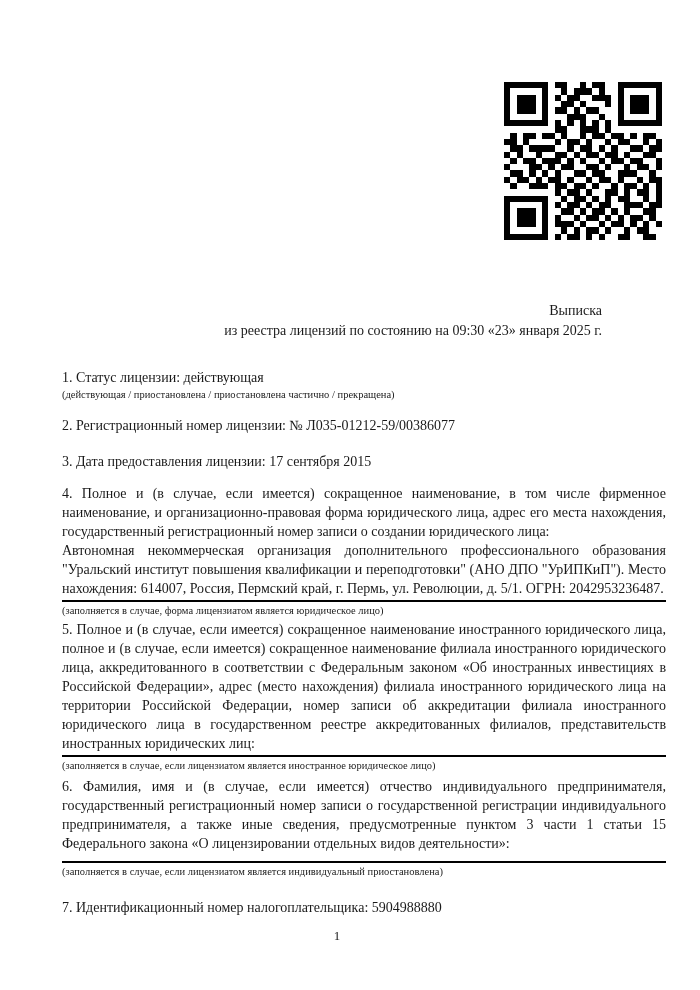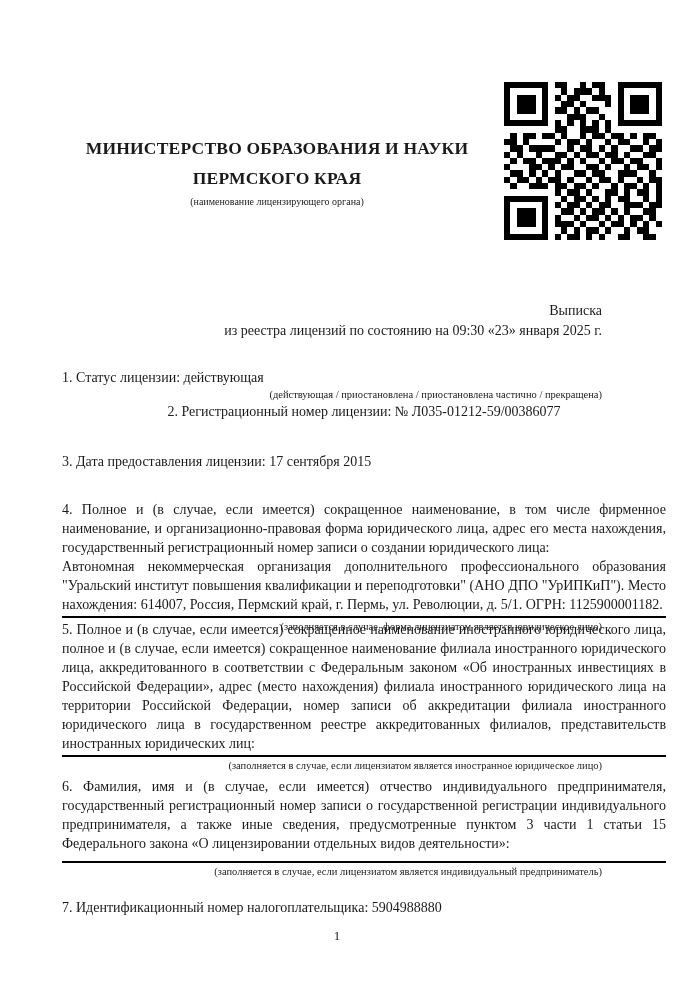--- a/index.html
+++ b/index.html
@@ -54,40 +54,40 @@
     left: 62px;
     top: 301px;
     width: 540px;
     text-align: right;
     line-height: 19.5px;
   }
 
   
   .section { left: 62px; width: 604px; line-height: 19px; }
   .s1 { top: 368px; }
-  .s2 { top: 402px; text-align: center; }
+  .s2 { top: 416px; }
   .s3 { top: 452px; }
-  .s4 { top: 500px; }
+  .s4 { top: 484px; }
   .s5 { top: 620px; }
   .s6 { top: 777px; }
   .s7 { top: 898px; }
 
   .para { text-align: justify; }
   .line { white-space: nowrap; }
 
   .rule {
     border-top: 2px solid #000000;
     height: 0;
     margin-top: 2px;
   }
   .rule-gap { margin-top: 8px; }
 
   .note {
     width: 540px;
-    text-align: right;
+    text-align: left;
     font-size: 10.5px;
     line-height: 13px;
     margin-top: 2px;
     color: #222222;
   }
   .note-s1 { margin-top: 1px; }
 
   .page-number {
     left: 62px;
     top: 928px;
@@ -435,25 +435,20 @@
         <rect x="11" y="24" width="1" height="1"></rect>
         <rect x="13" y="24" width="1" height="1"></rect>
         <rect x="15" y="24" width="1" height="1"></rect>
         <rect x="18" y="24" width="1" height="1"></rect>
         <rect x="19" y="24" width="1" height="1"></rect>
         <rect x="22" y="24" width="1" height="1"></rect>
         <rect x="23" y="24" width="1" height="1"></rect>
       </svg>
   </div>
 
-  <div class="abs header-block">
-    <div class="authority-line">МИНИСТЕРСТВО ОБРАЗОВАНИЯ И НАУКИ</div>
-    <div class="authority-line">ПЕРМСКОГО КРАЯ</div>
-    <div class="authority-caption">(наименование лицензирующего органа)</div>
-  </div>
 
   <div class="abs title-block">
     <div>Выписка</div>
     <div>из реестра лицензий по состоянию на 09:30 «23» января 2025 г.</div>
   </div>
 
   <div class="abs section s1">
     <div class="line">1. Статус лицензии: действующая</div>
     <div class="note note-s1">(действующая / приостановлена / приостановлена частично / прекращена)</div>
   </div>
@@ -461,35 +456,35 @@
   <div class="abs section s2">
     <div class="line">2. Регистрационный номер лицензии: № Л035-01212-59/00386077</div>
   </div>
 
   <div class="abs section s3">
     <div class="line">3. Дата предоставления лицензии: 17 сентября 2015</div>
   </div>
 
   <div class="abs section s4">
     <div class="para">4. Полное и (в случае, если имеется) сокращенное наименование, в том числе фирменное наименование, и организационно-правовая форма юридического лица, адрес его места нахождения, государственный регистрационный номер записи о создании юридического лица:</div>
-    <div class="para">Автономная некоммерческая организация дополнительного профессионального образования "Уральский институт повышения квалификации и переподготовки" (АНО ДПО "УрИПКиП"). Место нахождения: 614007, Россия, Пермский край, г. Пермь, ул. Революции, д. 5/1. ОГРН: 1125900001182.</div>
+    <div class="para">Автономная некоммерческая организация дополнительного профессионального образования "Уральский институт повышения квалификации и переподготовки" (АНО ДПО "УрИПКиП"). Место нахождения: 614007, Россия, Пермский край, г. Пермь, ул. Революции, д. 5/1. ОГРН: 2042953236487.</div>
     <div class="rule"></div>
     <div class="note">(заполняется в случае, форма лицензиатом является юридическое лицо)</div>
   </div>
 
   <div class="abs section s5">
     <div class="para">5. Полное и (в случае, если имеется) сокращенное наименование иностранного юридического лица, полное и (в случае, если имеется) сокращенное наименование филиала иностранного юридического лица, аккредитованного в соответствии с Федеральным законом «Об иностранных инвестициях в Российской Федерации», адрес (место нахождения) филиала иностранного юридического лица на территории Российской Федерации, номер записи об аккредитации филиала иностранного юридического лица в государственном реестре аккредитованных филиалов, представительств иностранных юридических лиц:</div>
     <div class="rule"></div>
     <div class="note">(заполняется в случае, если лицензиатом является иностранное юридическое лицо)</div>
   </div>
 
   <div class="abs section s6">
     <div class="para">6. Фамилия, имя и (в случае, если имеется) отчество индивидуального предпринимателя, государственный регистрационный номер записи о государственной регистрации индивидуального предпринимателя, а также иные сведения, предусмотренные пунктом 3 части 1 статьи 15 Федерального закона «О лицензировании отдельных видов деятельности»:</div>
     <div class="rule rule-gap"></div>
-    <div class="note">(заполняется в случае, если лицензиатом является индивидуальный предприниматель)</div>
+    <div class="note">(заполняется в случае, если лицензиатом является индивидуальный приостановлена)</div>
   </div>
 
   <div class="abs section s7">
     <div class="line">7. Идентификационный номер налогоплательщика: 5904988880</div>
   </div>
 
   <div class="abs page-number">1</div>
 
 </div>
 

